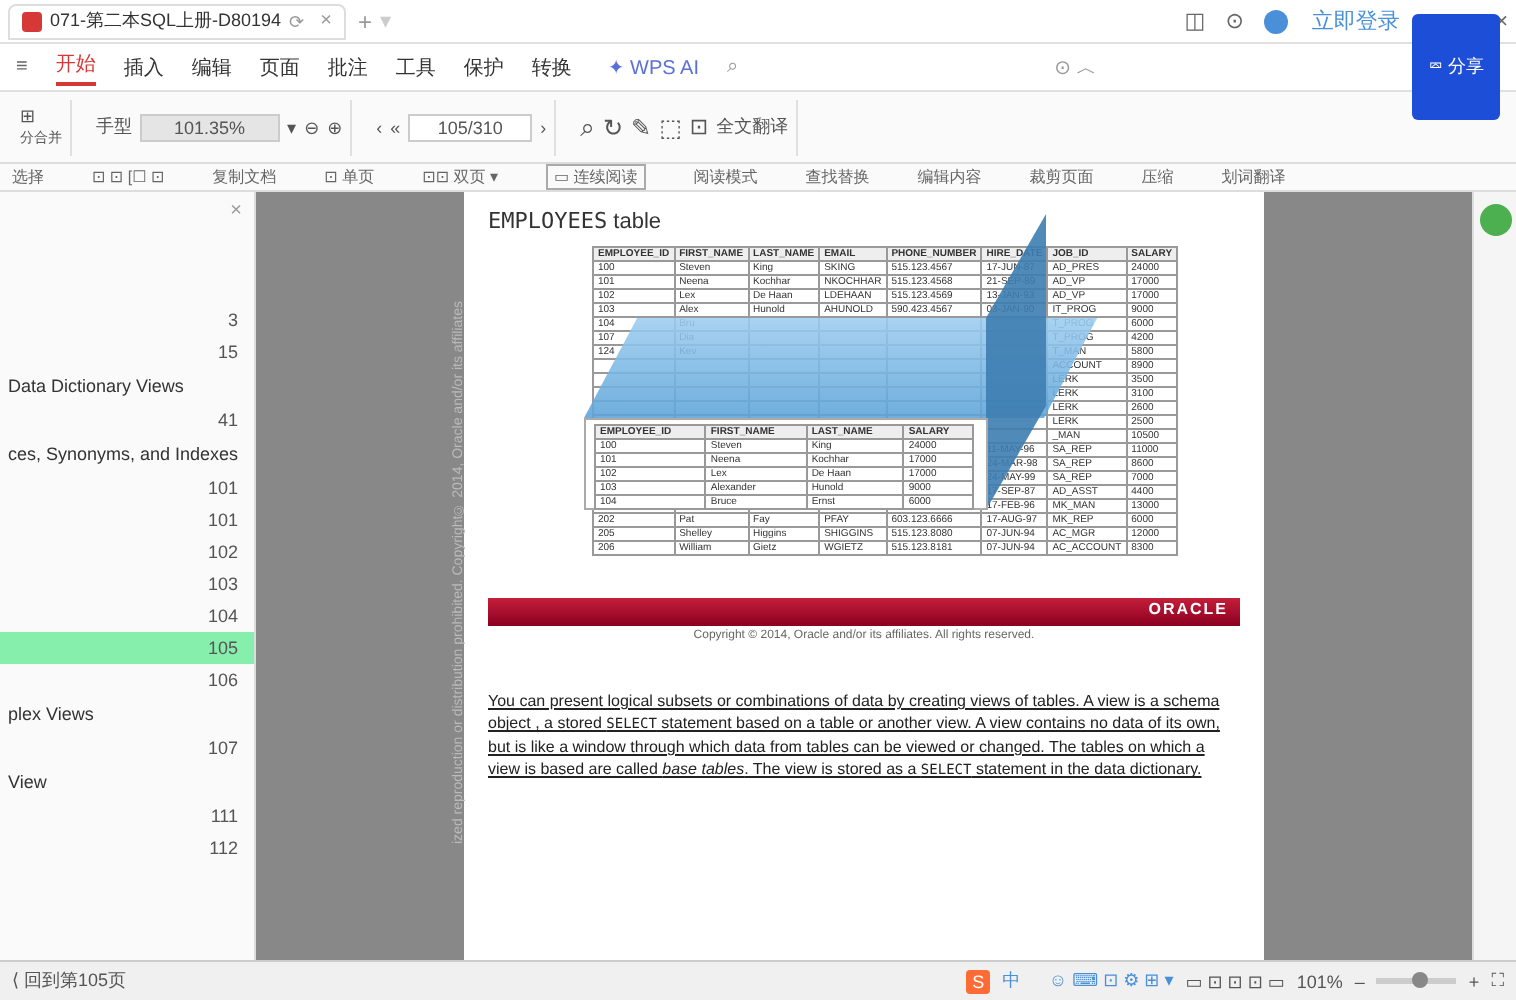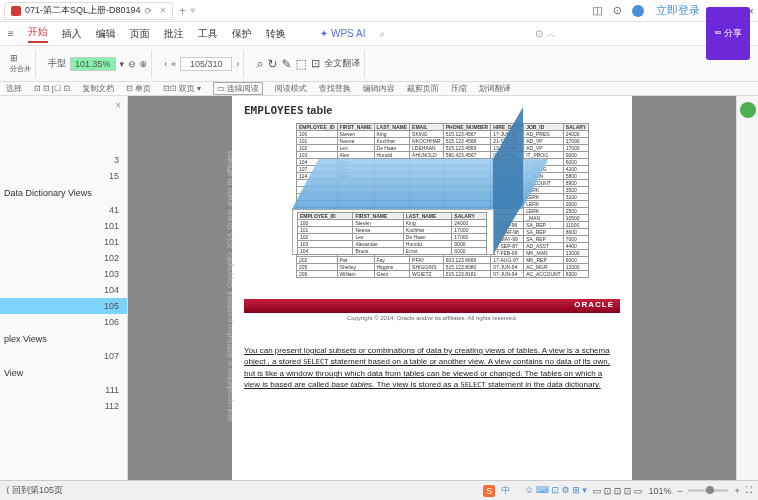--- a/index.html
+++ b/index.html
@@ -9,37 +9,37 @@
 .tab-icon{width:10px;height:10px;background:#d63838;border-radius:2px;}
 .tab-close{color:#999;font-size:10px;margin-left:4px;cursor:pointer;}
 .newtab{margin-left:6px;color:#999;font-size:12px;}
 .titleright{margin-left:auto;display:flex;gap:10px;align-items:center;color:#666;}
 .titleright span{font-size:11px;}
 .user{color:#4a90d9;font-size:9px;display:flex;align-items:center;gap:12px;}
 .user-avatar{width:12px;height:12px;border-radius:50%;background:#4a90d9;}
 .menubar{height:24px;background:#fff;display:flex;align-items:center;padding:0 8px;gap:14px;font-size:10px;border-bottom:1px solid #e0e0e0;}
 .menu-item{color:#333;}
 .menu-item.active{color:#d63838;border-bottom:2px solid #d63838;padding-bottom:2px;}
-.wpsai{color:#5b6fd9;margin-left:20px;}
-.sharebtn{margin-left:auto;background:#6d28d9;color:#fff;padding:20px 8px;border-radius:3px;font-size:9px;}
+.wpsai{color:#5b6fd9;margin-left:4px;}
+.sharebtn{margin-left:auto;background:#1d4ed8;color:#fff;padding:20px 8px;border-radius:3px;font-size:9px;}
 .toolbar{height:36px;background:#fafafa;display:flex;align-items:center;padding:0 6px;gap:8px;font-size:9px;color:#555;border-bottom:1px solid #ddd;}
 .tool-group{display:flex;align-items:center;gap:4px;padding:0 4px;border-right:1px solid #e0e0e0;height:28px;}
-.zoom-box{border:1px solid #ccc;padding:1px 4px;background:#86efac;font-size:9px;}
-.page-box{border:1px solid #ccc;padding:1px 4px;background:#fff;font-size:9px;width:52px;text-align:center;}
+.zoom-box{border:1px solid #ccc;padding:1px 16px;background:#e5e5e5;font-size:9px;}
+.page-box{border:1px solid #ccc;padding:1px 4px;background:#fff;font-size:9px;width:62px;text-align:center;}
 .workspace{display:flex;height:384px;}
 .sidebar{width:128px;background:#fafafa;border-right:1px solid #ddd;overflow:hidden;position:relative;}
 .side-close{position:absolute;top:4px;right:6px;color:#999;font-size:10px;}
 .side-content{padding-top:56px;font-size:9px;color:#555;}
 .side-row{display:flex;justify-content:space-between;padding:3px 8px 3px 4px;}
-.side-row.sel{background:#7dd3fc;}
+.side-row.sel{background:#86efac;}
 .side-hdr{padding:4px 4px;font-size:9px;color:#333;}
 .docarea{flex:1;background:#888;display:flex;justify-content:center;overflow:hidden;position:relative;}
 .page{width:400px;background:#fff;margin-top:-4px;padding:8px 12px;position:relative;}
 .watermark{position:absolute;left:-6px;top:10px;bottom:10px;width:12px;font-size:7px;color:#bbb;writing-mode:vertical-rl;text-align:center;transform:rotate(180deg);}
-.emp-title{font-size:11px;font-weight:bold;margin:4px 0 6px;}
+.emp-title{font-size:11px;font-weight:normal;margin:4px 0 6px;}
 .emp-title .mono{font-family:monospace;}
 .tablewrap{position:relative;height:170px;}
 .bigtable{font-size:5px;border-collapse:collapse;width:260px;position:absolute;left:52px;top:0;}
 .bigtable th,.bigtable td{border:1px solid #999;padding:0 2px;white-space:nowrap;}
 .bigtable th{background:#eee;text-align:left;}
 .prism{position:absolute;left:48px;top:36px;width:240px;height:90px;}
 .prism-top{position:absolute;left:0;top:0;width:230px;height:50px;background:linear-gradient(#9dcdf0,#5ba3d8);transform:skewX(-28deg);transform-origin:bottom left;opacity:0.88;}
 .prism-front{position:absolute;left:0;top:50px;width:202px;height:46px;background:#fff;border:1px solid #aaa;}
 .prism-side{position:absolute;left:201px;top:0;width:30px;height:96px;background:#3d7db0;transform:skewY(-60deg);transform-origin:top left;opacity:0.9;}
 .smalltable{font-size:5px;border-collapse:collapse;width:190px;position:absolute;left:4px;top:2px;}
@@ -116,21 +116,21 @@
   </div>
   <div class="tool-group">
     <span style="font-size:13px;">⌕</span>
     <span style="font-size:12px;">↻</span>
     <span style="font-size:12px;">✎</span>
     <span style="font-size:12px;">⬚</span>
     <span style="font-size:11px;">⊡</span>
     <span>全文翻译</span>
   </div>
 </div>
-<div style="height:14px;background:#fafafa;border-bottom:1px solid #ddd;display:flex;align-items:center;padding:0 6px;gap:12px;font-size:8px;color:#666;">
+<div style="height:14px;background:#fafafa;border-bottom:1px solid #ddd;display:flex;align-items:center;padding:0 6px;gap:24px;font-size:8px;color:#666;">
   <span>选择</span>
   <span>⊡ ⊡ [☐ ⊡</span>
   <span>复制文档</span>
   <span>⊡ <span>单页</span></span>
   <span>⊡⊡ <span>双页</span> ▾</span>
   <span style="border:1px solid #aaa;padding:0 3px;">▭ <span>连续阅读</span></span>
   <span>阅读模式</span>
   <span>查找替换</span>
   <span>编辑内容</span>
   <span>裁剪页面</span>
@@ -148,20 +148,21 @@
         </div>
         <div class="side-row">
           <span></span>
           <span>15</span>
         </div>
         <div class="side-hdr">Data Dictionary Views</div>
         <div class="side-row">
           <span></span>
           <span>41</span>
         </div>
+        <div class="side-hdr">ces, Synonyms, and Indexes</div>
         <div class="side-row">
           <span></span>
           <span>101</span>
         </div>
         <div class="side-row">
           <span></span>
           <span>101</span>
         </div>
         <div class="side-row">
           <span></span>

